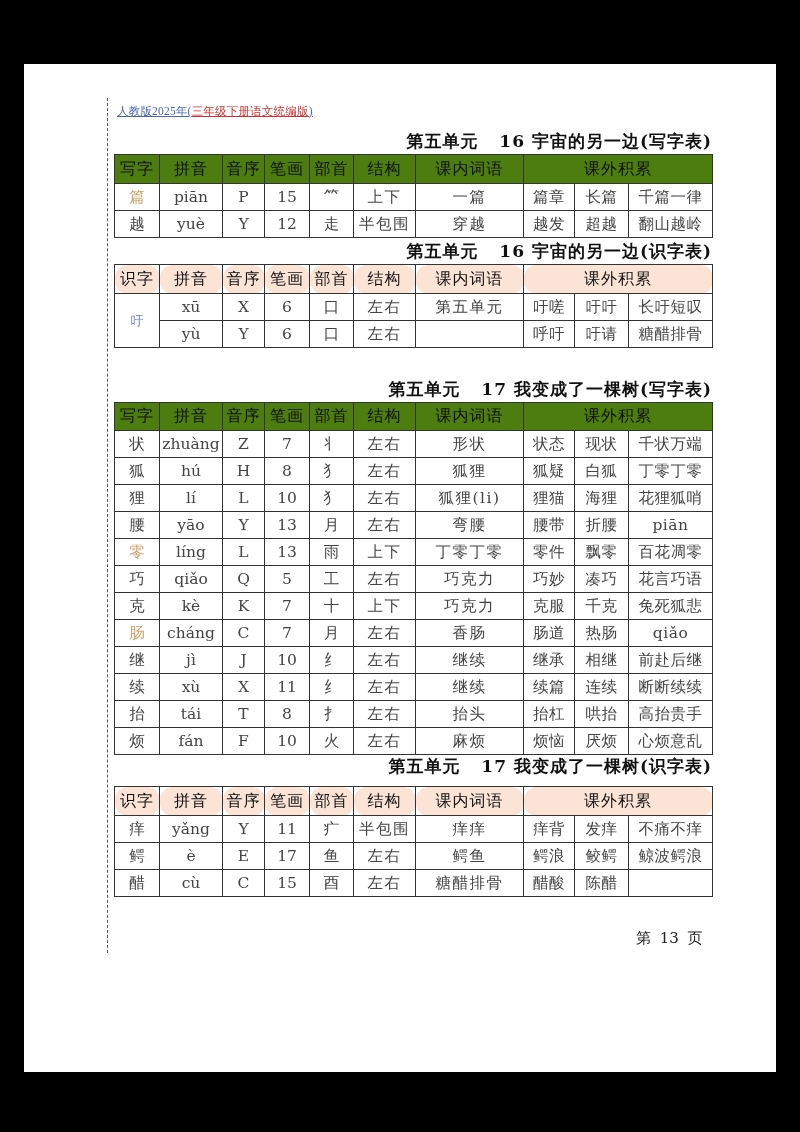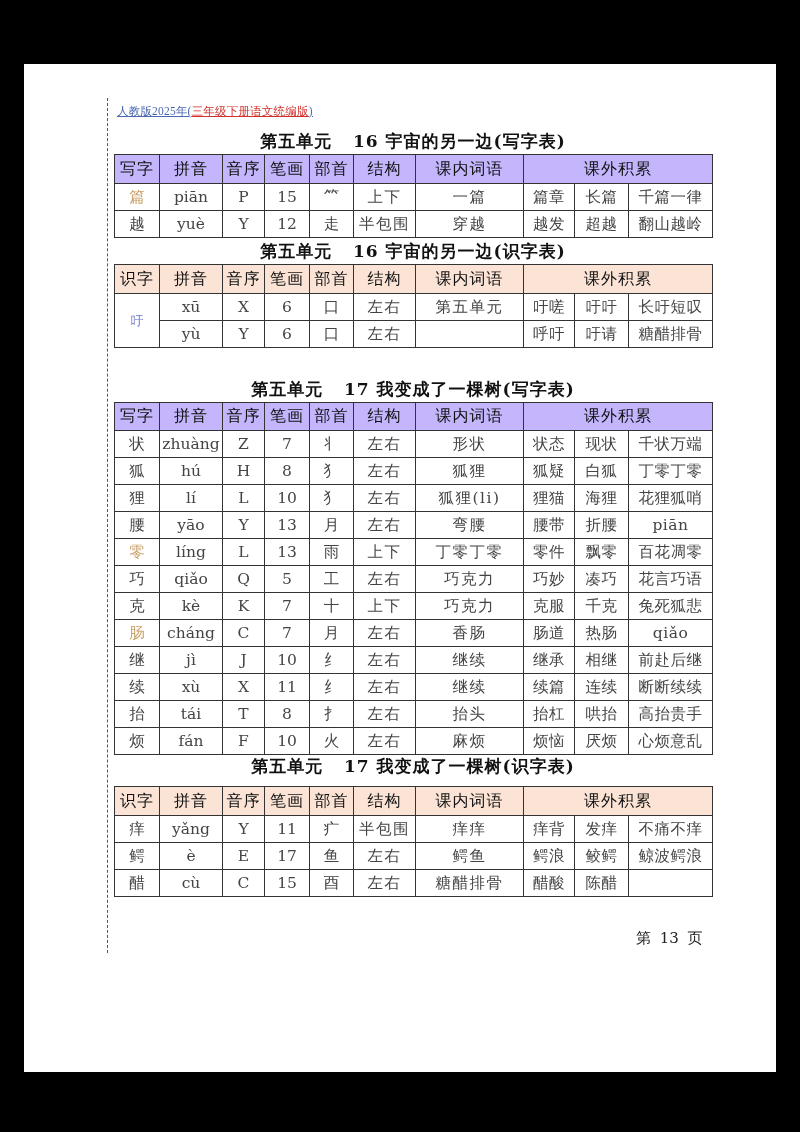--- a/index.html
+++ b/index.html
@@ -14,38 +14,38 @@
       border-left: 1.5px dashed #555;
     }
     .doc-header {
       position: absolute; left: 117px; top: 104px; font-size: 11.5px;
       font-family: "Liberation Serif", serif; text-decoration: underline;
       letter-spacing: 0.2px;
     }
     .doc-header .blue { color: #4a67b0; text-decoration: underline; text-decoration-color: #4a67b0; }
     .doc-header .red { color: #d0312d; text-decoration: underline; text-decoration-color: #d0312d; }
     .title {
-      position: absolute; left: 114px; width: 598px; text-align: center;
+      position: absolute; left: 114px; width: 598px; text-align: right;
       font-family: "DejaVu Serif", serif; font-weight: bold; font-size: 17px;
       color: #111; letter-spacing: 1px; white-space: pre;
     }
     table.vt {
       position: absolute; left: 114px; width: 598px; border-collapse: collapse;
       table-layout: fixed; border: 1.6px solid #222;
     }
     table.vt td, table.vt th {
       border: 1px solid #333; text-align: center; vertical-align: middle;
       overflow: hidden; white-space: nowrap; padding: 0;
     }
     table.vt th {
       font-family: "DejaVu Serif", serif; font-weight: normal; font-size: 16px; color: #111;
       letter-spacing: 1px;
     }
-    table.vt.blue th { background: #c4b5fd; }
-    table.vt.peach th { background: #fbe4d6; }
+    table.vt.blue th { background: #4d7c0f; }
+    table.vt.peach th { background: #fbe4d6; border-radius: 13px; }
     table.vt td { font-size: 15.5px; color: #444; font-family: "DejaVu Serif", serif; }
     td.char { color: #555; }
     td.char.hl { color: #c9a068; }
     td.char.bl { color: #6a78c4; font-size: 13px; }
     td.pinyin { font-family: "DejaVu Sans", sans-serif; color: #111; font-size: 16.5px; }
     td.order { font-family: "DejaVu Sans", sans-serif; color: #111; font-size: 15px; }
     td.strokes { font-family: "Liberation Serif", serif; color: #222; font-size: 17px; }
     td.word { letter-spacing: 1.5px; margin-left: 23px; }
     td.ext { letter-spacing: 0.5px; font-size: 15px; }
     .page-number {

